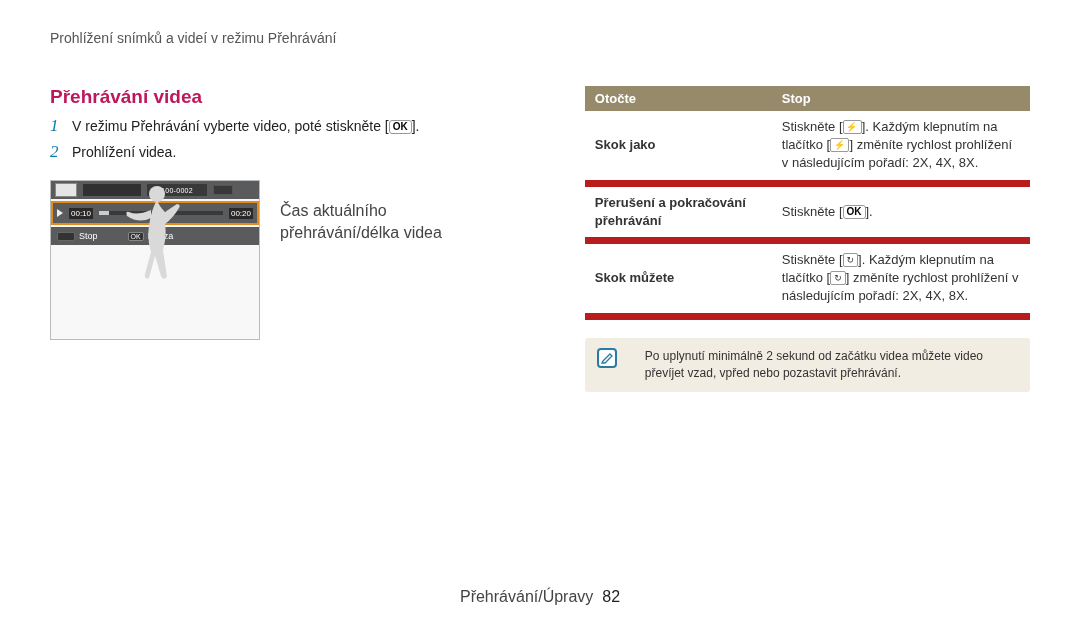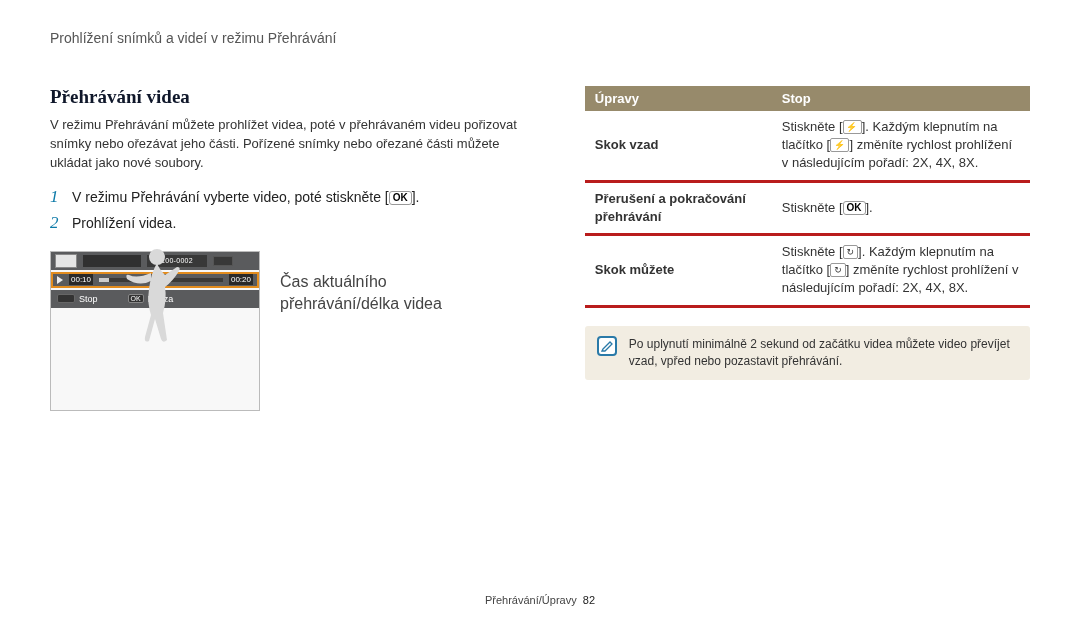--- a/index.html
+++ b/index.html
@@ -21,25 +21,24 @@
     display: flex;
     gap: 60px;
   }
   .left-col {
     width: 480px;
   }
   .right-col {
     width: 450px;
   }
   .section-title {
-    color: #0f172a;
+    color: #be185d;
     font-size: 19px;
     font-weight: bold;
     margin-bottom: 8px;
-    font-family: Liberation Serif, serif;
   }
   .paragraph {
     font-size: 13px;
     line-height: 1.45;
     margin-bottom: 14px;
     color: #333;
   }
   .step {
     display: flex;
     align-items: baseline;
@@ -110,21 +109,21 @@
     justify-content: center;
     letter-spacing: 0.3px;
   }
   .cs-batt {
     width: 20px;
     height: 10px;
     background: #383838;
     border: 1px solid #555;
   }
   .cs-timeline {
-    height: 16px;
+    height: 24px;
     border: 2px solid #e28c1e;
     margin: 2px 0;
     display: flex;
     align-items: center;
     padding: 0 4px;
     gap: 6px;
     background: #5a5b5d;
   }
   .cs-play {
     width: 0; height: 0;
@@ -208,41 +207,41 @@
   .ctrl-table th {
     background: #978a6b;
     color: #fff;
     text-align: left;
     padding: 5px 10px;
     font-weight: bold;
     font-size: 13px;
   }
   .ctrl-table td {
     padding: 7px 10px;
-    border-bottom: 3px solid #b91c1c;
+    border-bottom: 7px solid #b91c1c;
     vertical-align: middle;
     line-height: 1.4;
   }
   .ctrl-table td:first-child {
     font-weight: bold;
     width: 42%;
   }
   .small-btn {
     display: inline-block;
     border: 1px solid #999;
     border-radius: 2px;
     font-size: 9px;
     padding: 0px 3px;
     vertical-align: 1px;
     line-height: 12px;
   }
   .note-box {
     display: flex;
     align-items: flex-start;
-    gap: 12px;
+    gap: 28px;
     background: #f2ede2;
     padding: 10px 12px;
     border-radius: 3px;
   }
   .note-icon {
     width: 20px;
     height: 20px;
     border: 2px solid #2a7aa8;
     border-radius: 4px;
     display: flex;
@@ -255,37 +254,36 @@
   .note-text {
     font-size: 12px;
     line-height: 1.45;
     color: #333;
   }
   .page-footer {
     position: absolute;
     bottom: 24px;
     left: 0; right: 0;
     text-align: center;
-    font-size: 11px;
+    font-size: 16px;
     color: #444;
   }
   .page-footer .pnum {
     font-weight: normal;
     color: #222;
   }
 </style>
 </head>
 <body>
 
 <div class="breadcrumb">Prohlížení snímků a videí v režimu Přehrávání</div>
 
 <div class="columns">
   <div class="left-col">
     <div class="section-title">Přehrávání videa</div>
-    <p class="paragraph">V režimu Přehrávání můžete prohlížet videa, poté v přehrávaném videu pořizovat snímky nebo ořezávat jeho části. Pořízené snímky nebo ořezané části můžete ukládat jako nové soubory.</p>
 
     <div class="step">
       <span class="step-num">1</span>
       <span class="step-text">
         <span>V režimu Přehrávání vyberte video, poté stiskněte [</span><span class="ok-icon">OK</span><span>].</span>
       </span>
     </div>
     <div class="step">
       <span class="step-num">2</span>
       <span class="step-text">Prohlížení videa.</span>
@@ -326,27 +324,27 @@
         </div>
       </div>
       <div class="annotation">Čas aktuálního přehrávání/délka videa</div>
     </div>
   </div>
 
   <div class="right-col">
     <table class="ctrl-table">
       <thead>
         <tr>
-          <th>Úpravy</th>
+          <th>Otočte</th>
           <th>Stop</th>
         </tr>
       </thead>
       <tbody>
         <tr>
-          <td>Skok vzad</td>
+          <td>Skok jako</td>
           <td>
             <span>Stiskněte [</span><span class="small-btn">⚡</span><span>]. Každým klepnutím na tlačítko [</span><span class="small-btn">⚡</span><span>] změníte rychlost prohlížení v následujícím pořadí: 2X, 4X, 8X.</span>
           </td>
         </tr>
         <tr>
           <td>Přerušení a pokračování přehrávání</td>
           <td>
             <span>Stiskněte [</span><span class="ok-icon">OK</span><span>].</span>
           </td>
         </tr>

